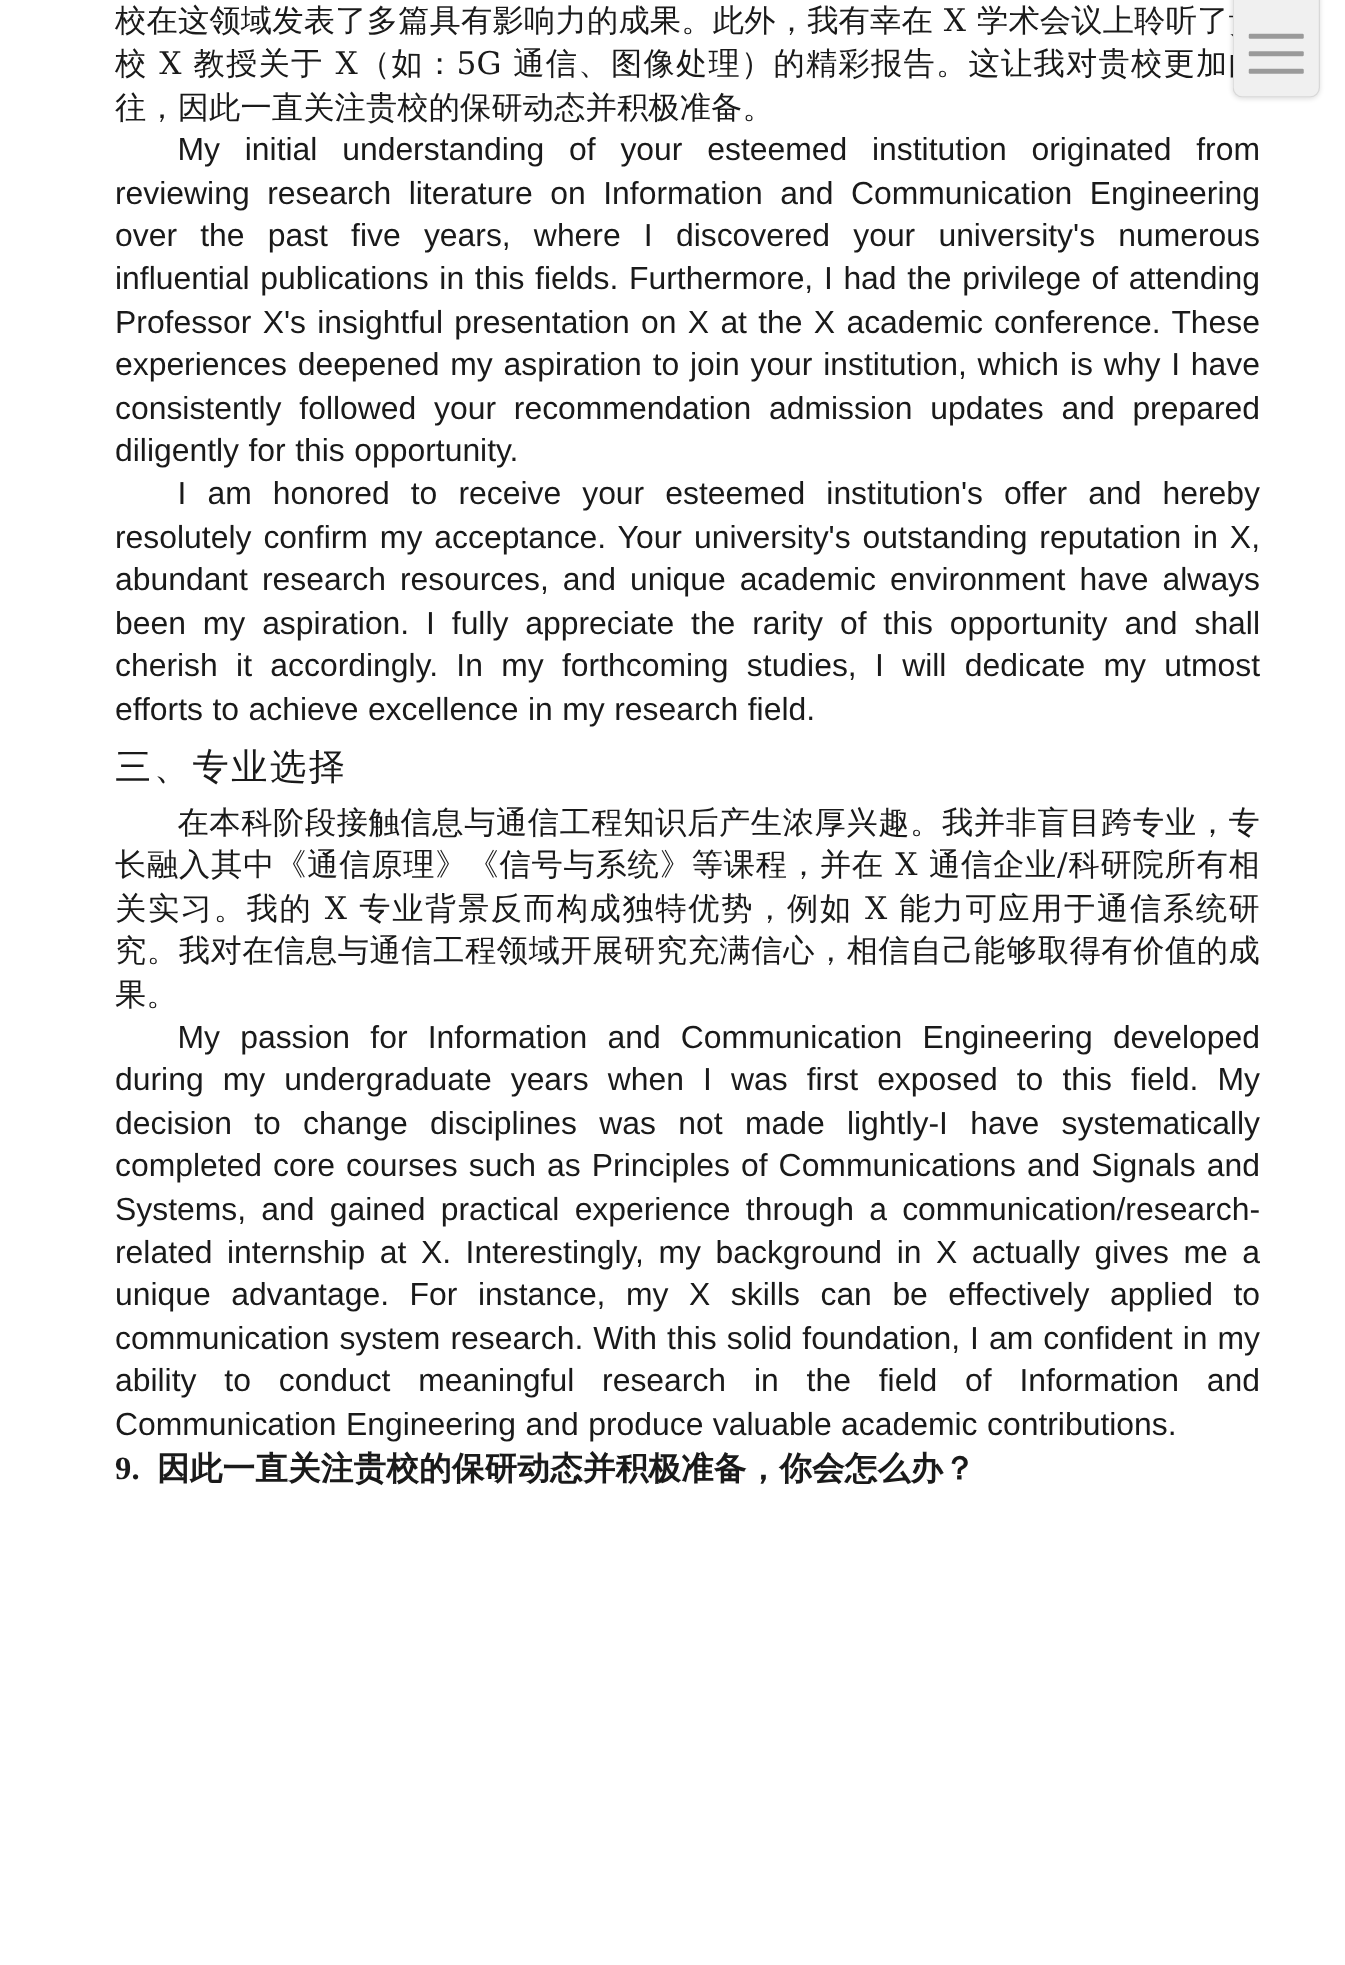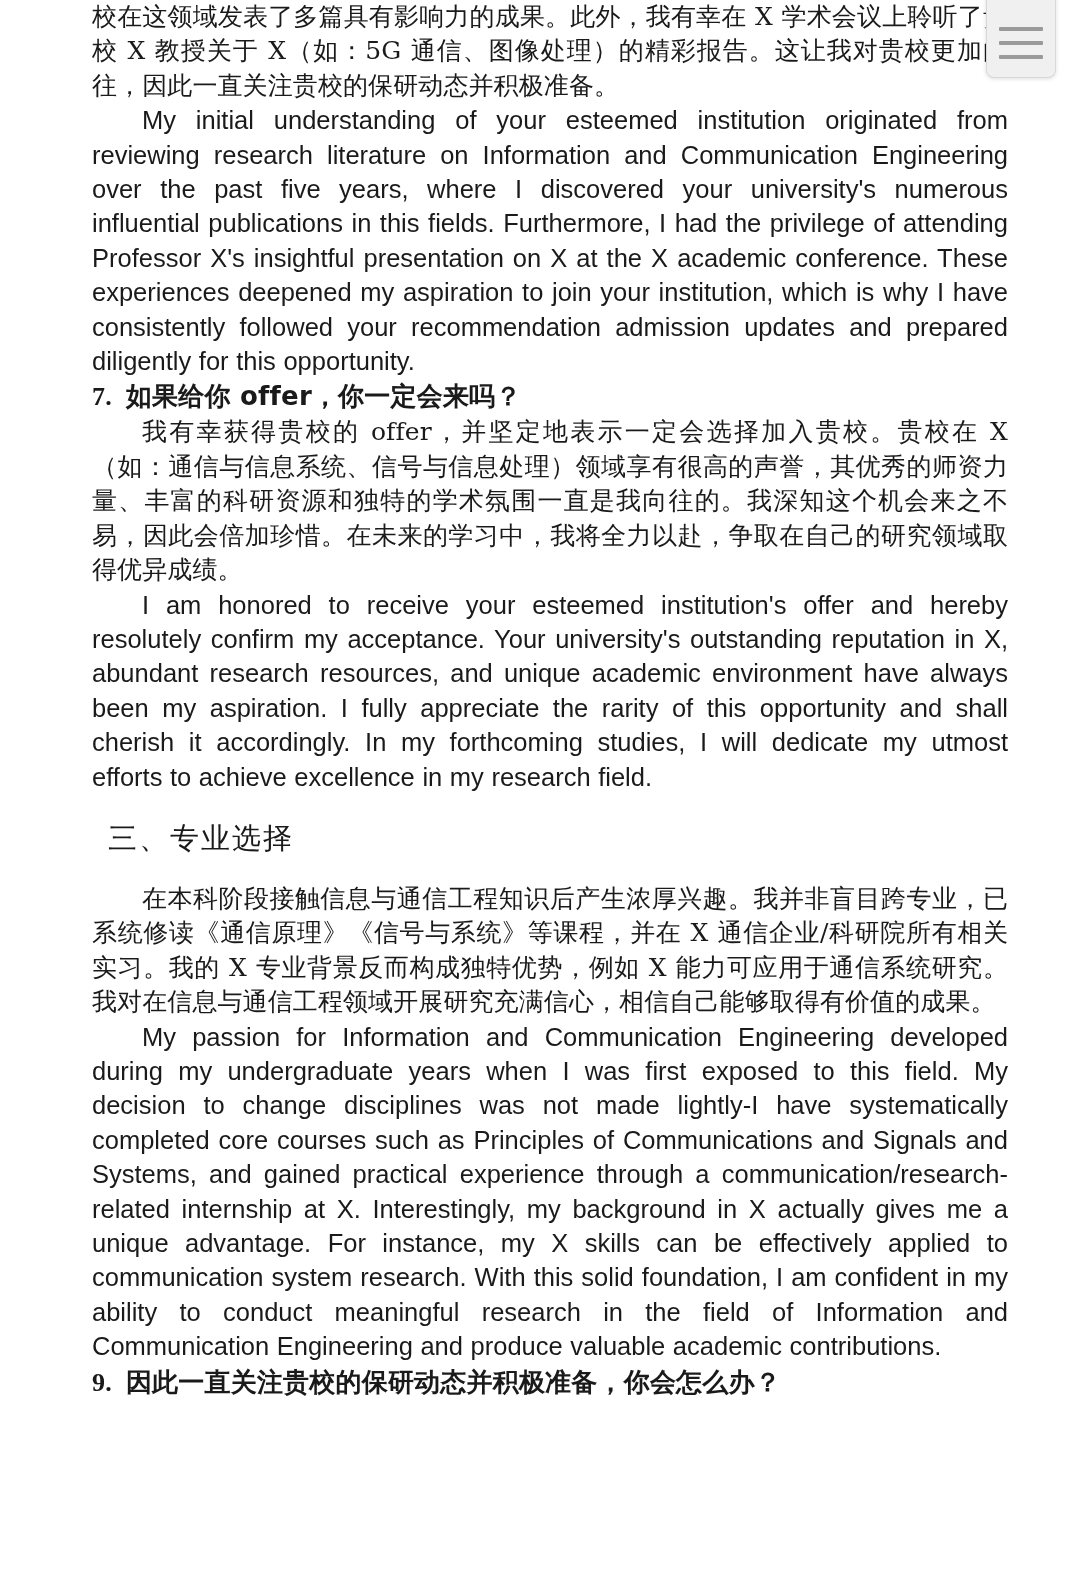--- a/index.html
+++ b/index.html
@@ -56,21 +56,21 @@
     text-indent: 50px;
   }
 
   .para.continued {
     
     text-indent: 0;
   }
 
   
   h2.section-heading {
-    margin: 16px;
+    margin: 0;
     font-family: "DejaVu Serif", "Liberation Serif", serif;
     font-size: 29px;
     line-height: 40px;
     font-weight: 400;
     letter-spacing: 2px;
   }
   h3.q-heading {
     margin: 0;
     font-family: "DejaVu Sans", "Liberation Sans", sans-serif;
     font-size: 26px;
@@ -129,36 +129,32 @@
 <body>
 
 <div id="page">
 
   <div class="doc-body">
 
     <p class="para cn continued">校在这领域发表了多篇具有影响力的成果。此外，我有幸在 X 学术会议上聆听了贵校 X 教授关于 X（如：5G 通信、图像处理）的精彩报告。这让我对贵校更加向往，因此一直关注贵校的保研动态并积极准备。</p>
 
     <p class="para en indent">My initial understanding of your esteemed institution originated from reviewing research literature on Information and Communication Engineering over the past five years, where I discovered your university's numerous influential publications in this fields. Furthermore, I had the privilege of attending Professor X's insightful presentation on X at the X academic conference. These experiences deepened my aspiration to join your institution, which is why I have consistently followed your recommendation admission updates and prepared diligently for this opportunity.</p>
 
-    <h3 class="q-heading">
-      <span class="q-num">7.</span><span>如果给你 offer，你一定会来吗？</span>
-    </h3>
 
-    <p class="para cn indent">我有幸获得贵校的 offer，并坚定地表示一定会选择加入贵校。贵校在 X（如：通信与信息系统、信号与信息处理）领域享有很高的声誉，其优秀的师资力量、丰富的科研资源和独特的学术氛围一直是我向往的。我深知这个机会来之不易，因此会倍加珍惜。在未来的学习中，我将全力以赴，争取在自己的研究领域取得优异成绩。</p>
 
     <p class="para en indent">I am honored to receive your esteemed institution's offer and hereby resolutely confirm my acceptance. Your university's outstanding reputation in X, abundant research resources, and unique academic environment have always been my aspiration. I fully appreciate the rarity of this opportunity and shall cherish it accordingly. In my forthcoming studies, I will dedicate my utmost efforts to achieve excellence in my research field.</p>
 
     <div class="sp-a"></div>
 
     <h2 class="section-heading">三、专业选择</h2>
 
     <div class="sp-a"></div>
 
 
-    <p class="para cn indent">在本科阶段接触信息与通信工程知识后产生浓厚兴趣。我并非盲目跨专业，已系统修读《通信原理》《信号与系统》等课程，并在 X 通信企业/科研院所有相关实习。我的 X 专业背景反而构成独特优势，例如 X 能力可应用于通信系统研究。我对在信息与通信工程领域开展研究充满信心，相信自己能够取得有价值的成果。</p>
+    <p class="para cn indent">在本科阶段接触信息与通信工程知识后产生浓厚兴趣。我并非盲目跨专业，专长融入其中《通信原理》《信号与系统》等课程，并在 X 通信企业/科研院所有相关实习。我的 X 专业背景反而构成独特优势，例如 X 能力可应用于通信系统研究。我对在信息与通信工程领域开展研究充满信心，相信自己能够取得有价值的成果。</p>
 
     <p class="para en indent">My passion for Information and Communication Engineering developed during my undergraduate years when I was first exposed to this field. My decision to change disciplines was not made lightly-I have systematically completed core courses such as Principles of Communications and Signals and Systems, and gained practical experience through a communication/research-related internship at X. Interestingly, my background in X actually gives me a unique advantage. For instance, my X skills can be effectively applied to communication system research. With this solid foundation, I am confident in my ability to conduct meaningful research in the field of Information and Communication Engineering and produce valuable academic contributions.</p>
 
     <h3 class="q-heading">
       <span class="q-num">9.</span><span>因此一直关注贵校的保研动态并积极准备，你会怎么办？</span>
     </h3>
 
 
   </div>
 

